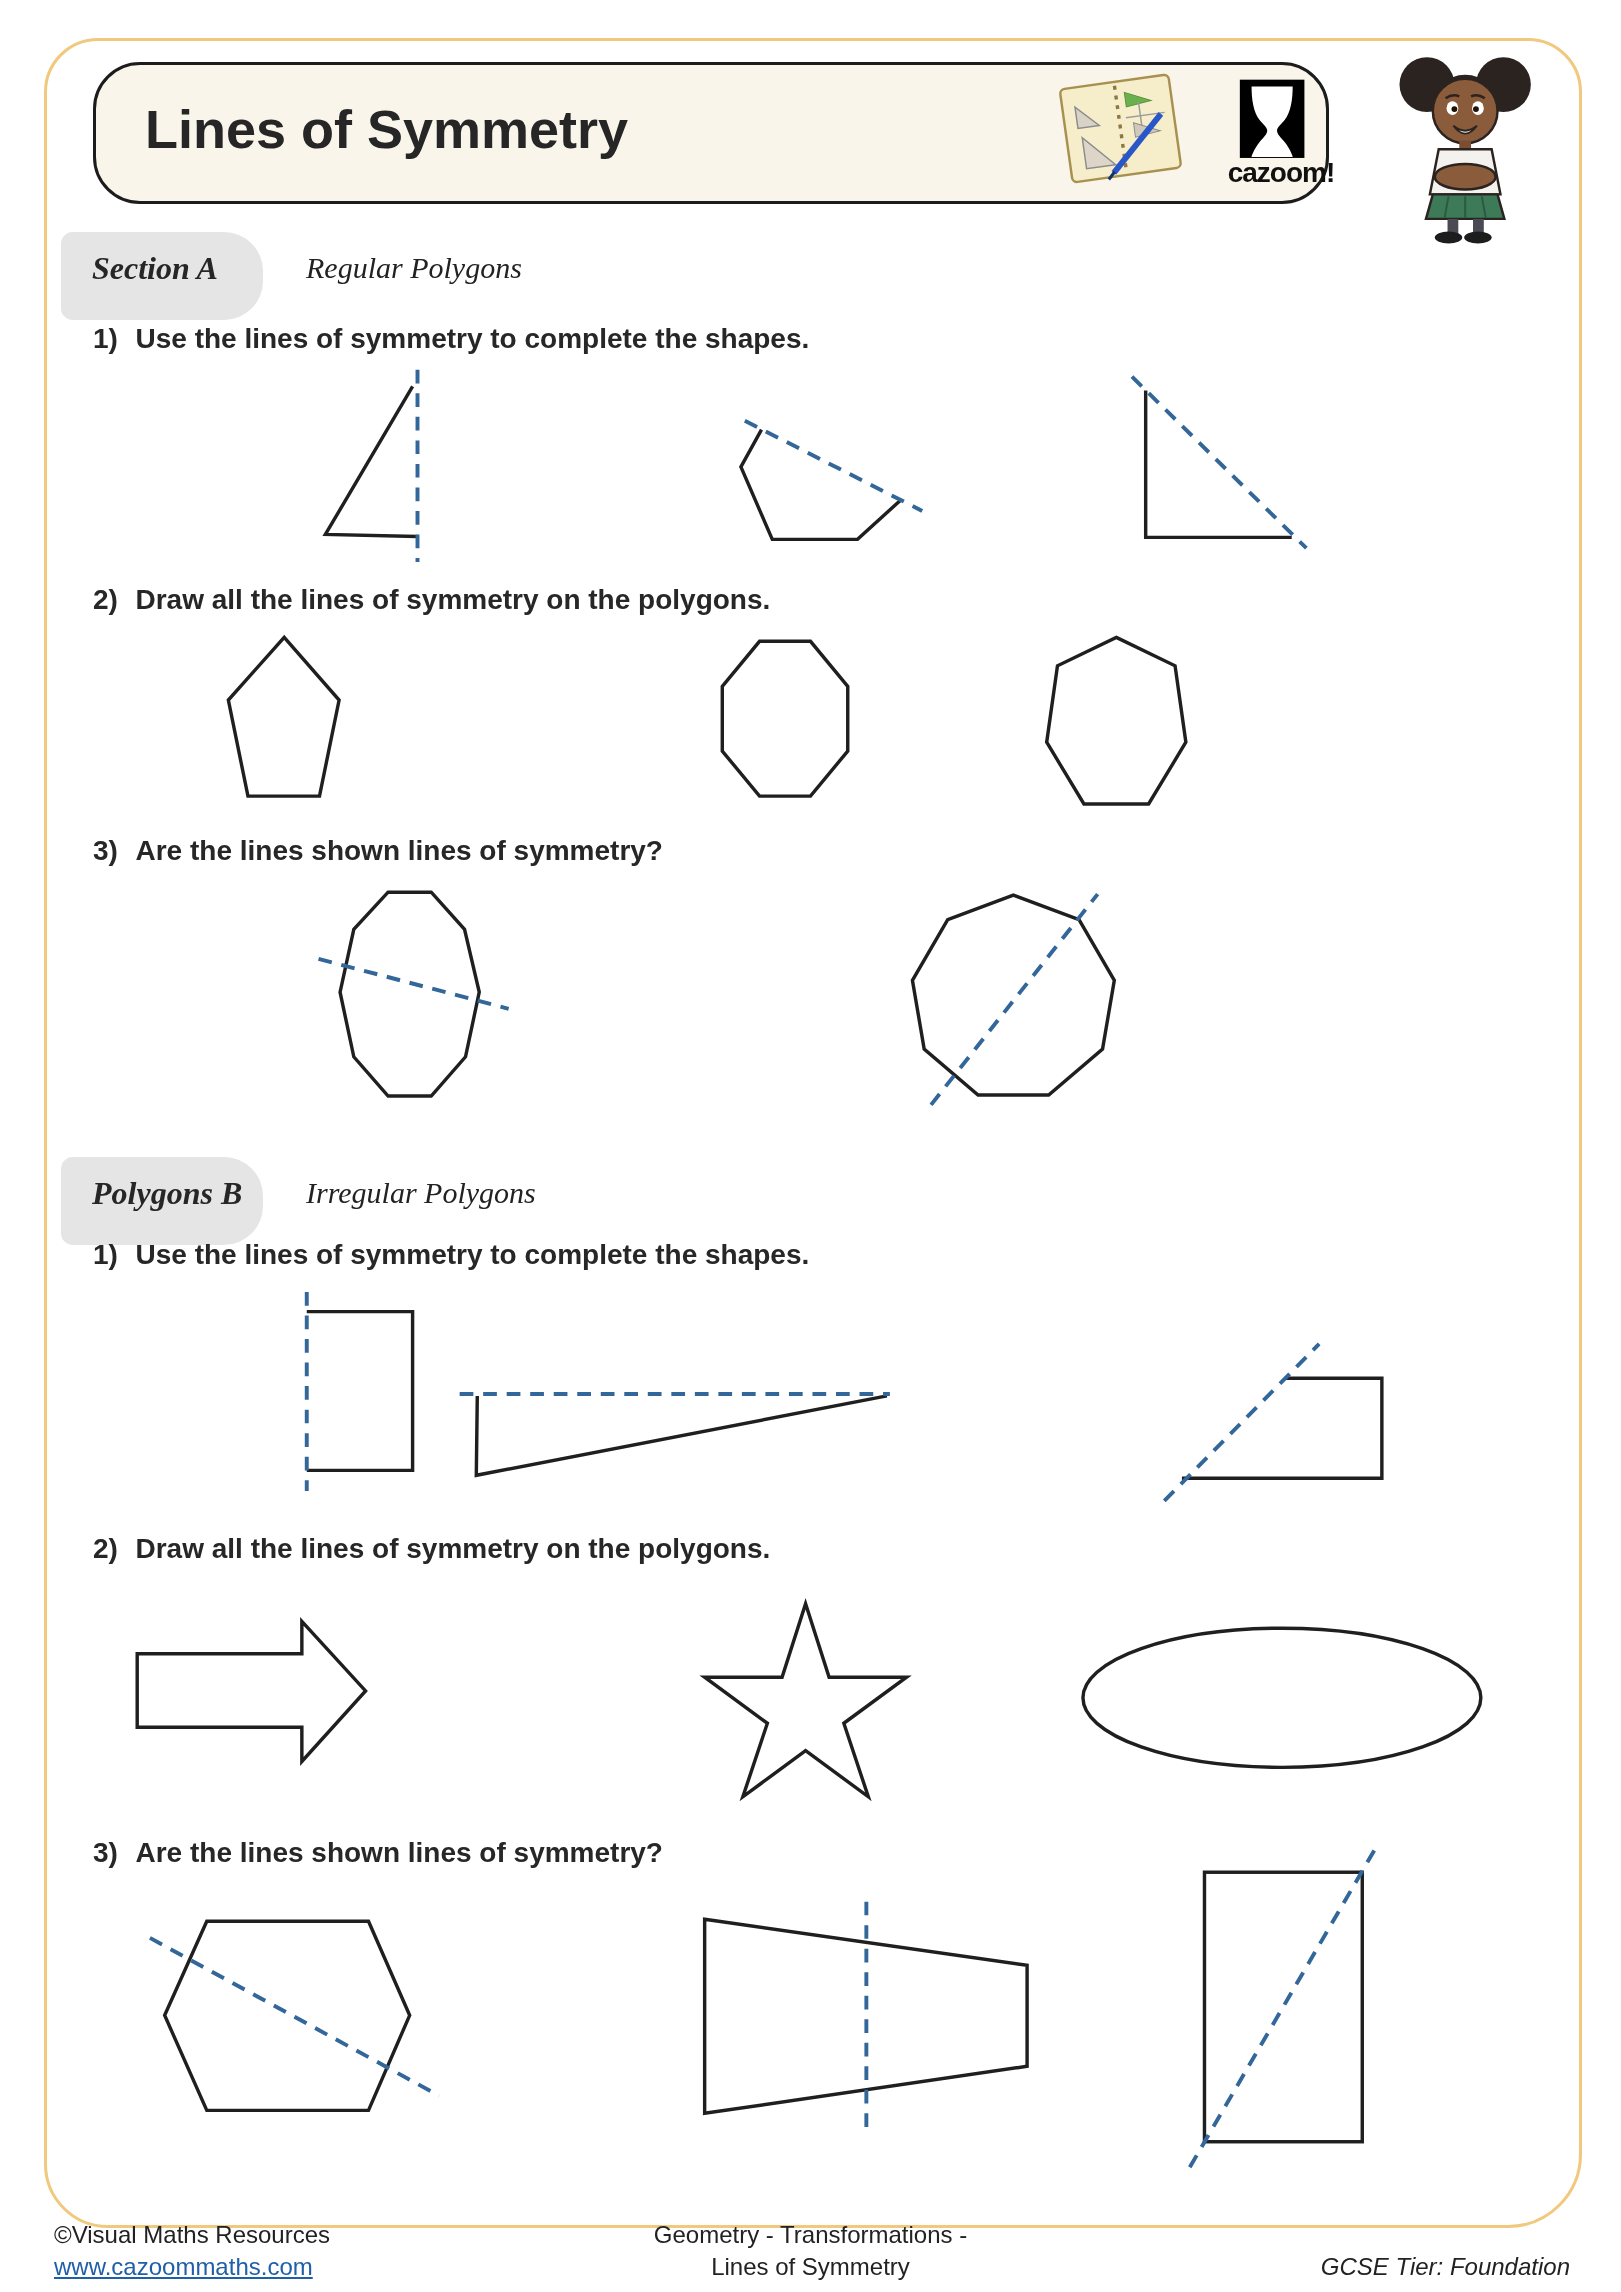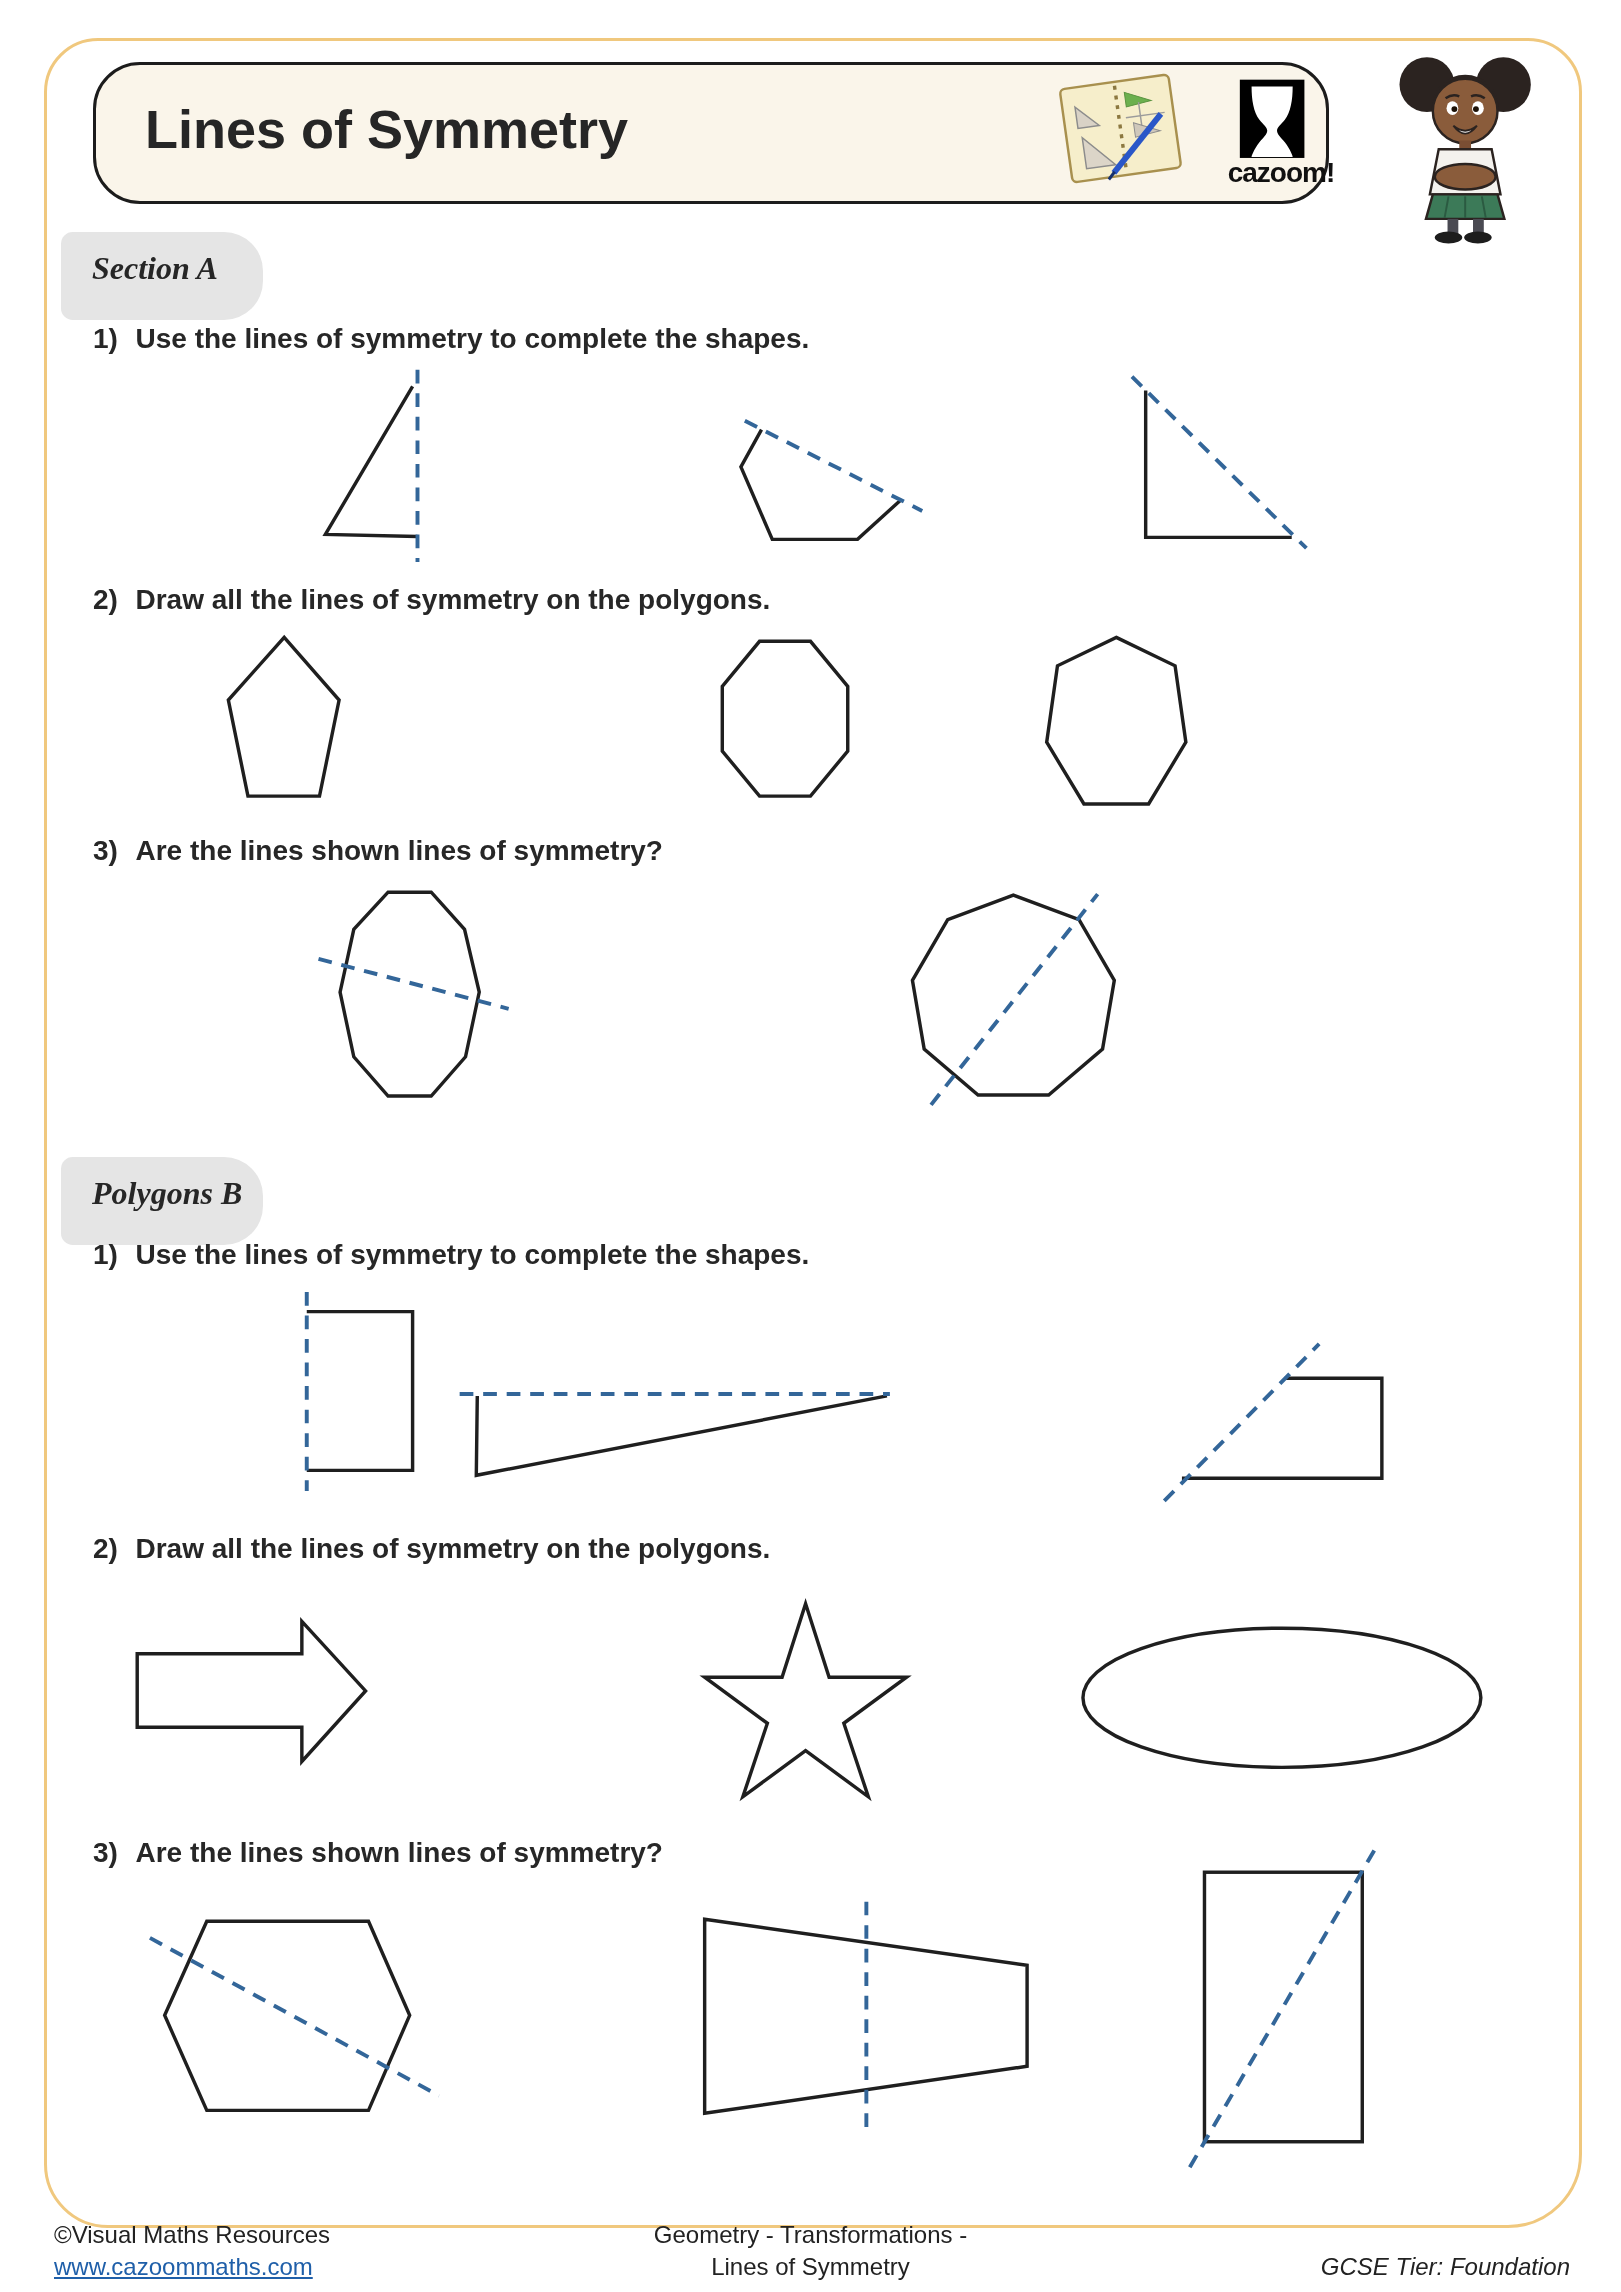--- a/index.html
+++ b/index.html
@@ -82,37 +82,39 @@
     <line x1="1512" y1="200" x2="1516" y2="222" stroke="#2b5a41" stroke-width="2"></line>
     <rect x="1477" y="223" width="11" height="16" fill="#4a4a52"></rect>
     <rect x="1503" y="223" width="11" height="16" fill="#4a4a52"></rect>
     <ellipse cx="1478" cy="242" rx="14" ry="6" fill="#1d1d1d"></ellipse>
     <ellipse cx="1508" cy="242" rx="14" ry="6" fill="#1d1d1d"></ellipse>
   </svg>
 
   <div class="badge" style="top:232px;">
     <span>Section A</span>
   </div>
+  <div class="subtitle" style="top:232px;">Regular Polygons</div>
 
   <div class="q" style="top:323px;">
     <span>1)</span>
     <span>Use the lines of symmetry to complete the shapes.</span>
   </div>
   <div class="q" style="top:584px;">
     <span>2)</span>
     <span>Draw all the lines of symmetry on the polygons.</span>
   </div>
   <div class="q" style="top:835px;">
     <span>3)</span>
     <span>Are the lines shown lines of symmetry?</span>
   </div>
 
   <div class="badge" style="top:1157px;">
     <span>Polygons B</span>
   </div>
+  <div class="subtitle" style="top:1157px;">Irregular Polygons</div>
 
   <div class="q" style="top:1239px;">
     <span>1)</span>
     <span>Use the lines of symmetry to complete the shapes.</span>
   </div>
   <div class="q" style="top:1533px;">
     <span>2)</span>
     <span>Draw all the lines of symmetry on the polygons.</span>
   </div>
   <div class="q" style="top:1837px;">

